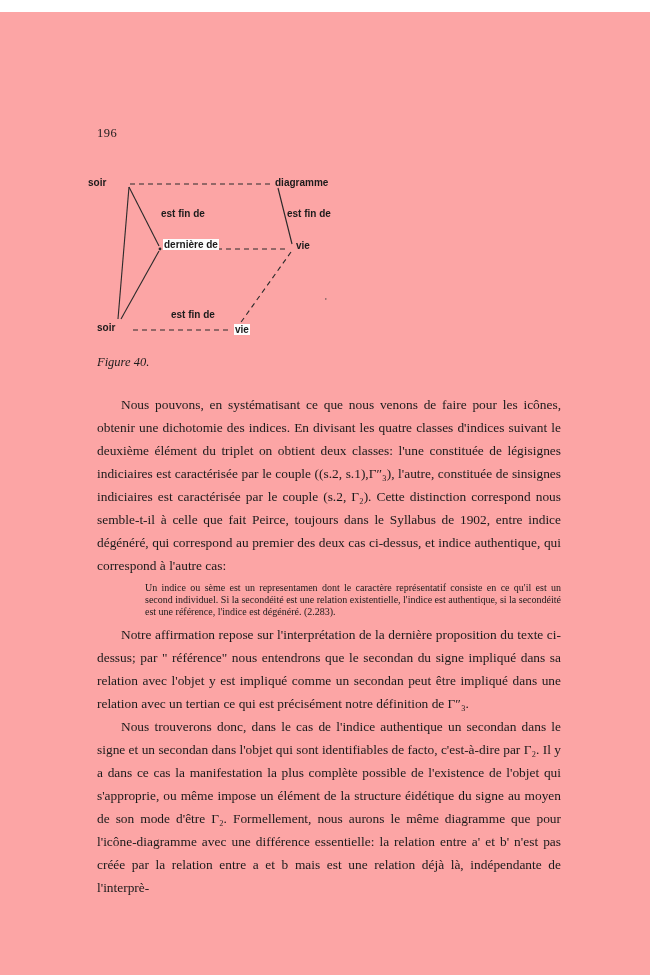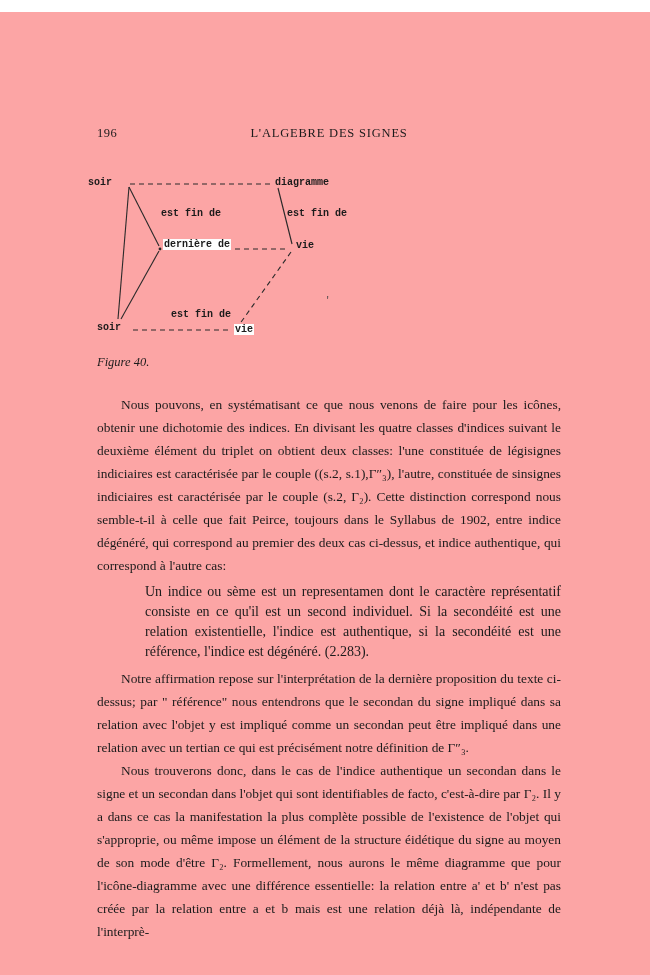--- a/index.html
+++ b/index.html
@@ -46,21 +46,21 @@
     width: 330px;
     height: 175px;
   }
   .figure svg {
     position: absolute;
     left: 0;
     top: 0;
   }
   .flabel {
     position: absolute;
-    font-family: Liberation Mono, monospace;
+    font-family: Liberation Sans, sans-serif;
     font-size: 10px;
     font-weight: 700;
     color: #1b1b1b;
     white-space: nowrap;
   }
   .flabel.mask { background: #fdfdfd; padding: 0 1px; }
   .stray { font-size: 9px; font-weight: 400; color: #444; }
 
   .caption {
     position: absolute;
@@ -80,34 +80,33 @@
   .text-column p {
     font-size: 13.4px;
     line-height: 23px;
     text-align: justify;
     text-indent: 24px;
     color: #1b1b1b;
   }
   blockquote.quote {
     margin: 5px 0 5px 48px;
     width: 416px;
-    font-size: 14px;
-    line-height: 20px;
+    font-size: 10px;
+    line-height: 12px;
     text-align: justify;
     color: #1b1b1b;
   }
 </style>
 </head>
 <body>
 
 <div class="page">
 
   <div class="header">
     <span class="page-number">196</span>
-    <span class="running-title">L'ALGEBRE DES SIGNES</span>
   </div>
 
   <div class="figure">
     <svg width="330" height="175" viewBox="0 0 330 175">
 
       <line x1="45" y1="12" x2="186" y2="12" stroke="#2a2a2a" stroke-width="1.1" stroke-dasharray="5 4"></line>
 
       <line x1="44" y1="15" x2="74" y2="74" stroke="#2a2a2a" stroke-width="1.1"></line>
 
       <line x1="193" y1="16" x2="207" y2="72" stroke="#2a2a2a" stroke-width="1.1"></line>

